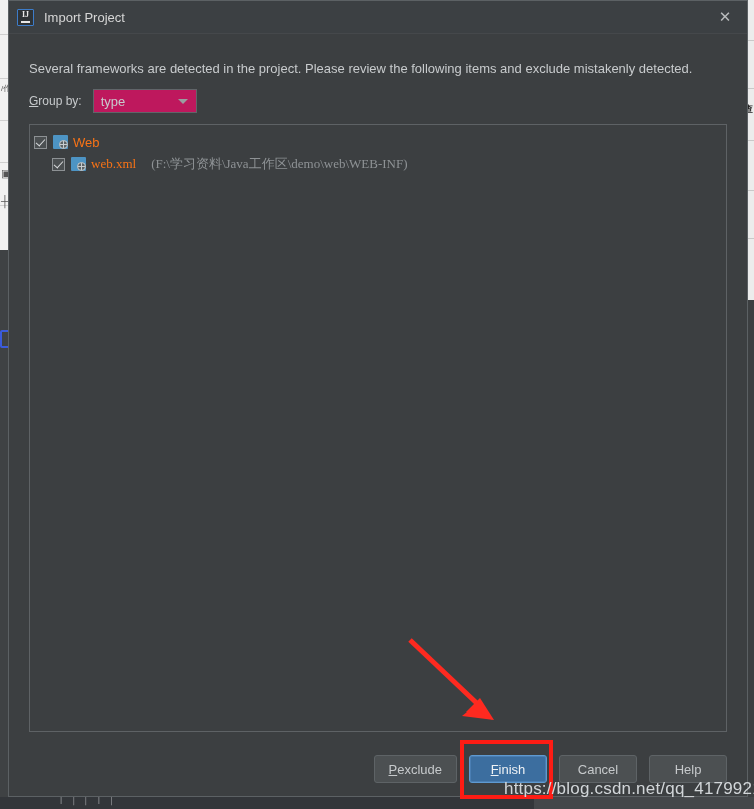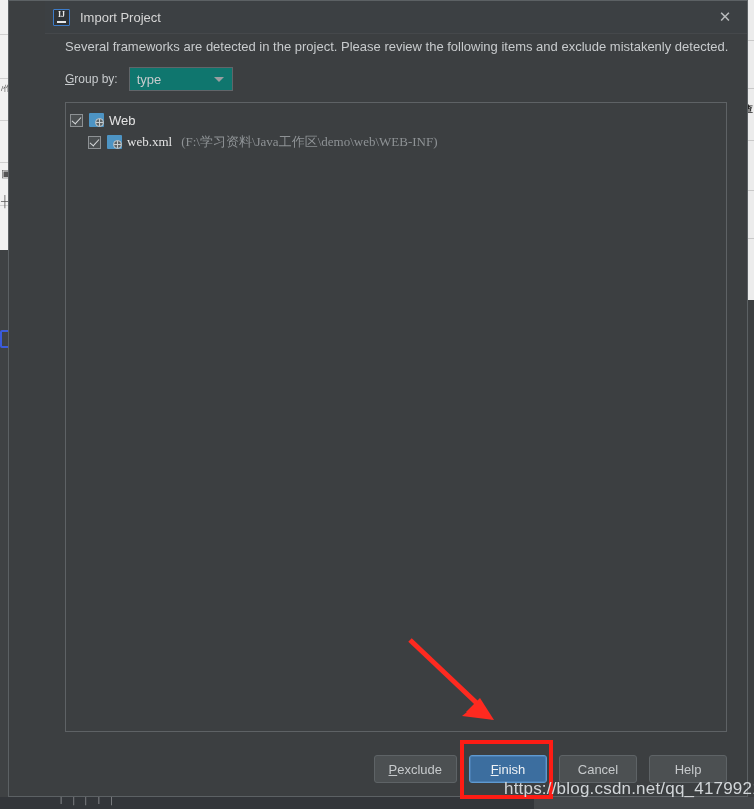--- a/index.html
+++ b/index.html
@@ -117,21 +117,20 @@
     position: absolute;
     left: 8px;
     top: 0;
     width: 740px;
     height: 797px;
     background: #3c3f41;
     border: 1px solid #5c6164;
     box-sizing: border-box;
     display: flex;
     flex-direction: column;
-    padding-left: 36px;
   }
   .titlebar {
     height: 32px;
     min-height: 32px;
     background: #3c4043;
     display: flex;
     align-items: center;
     position: relative;
     border-bottom: 1px solid #45484b;
   }
@@ -186,42 +185,42 @@
   }
 
   .dialog-body {
     flex: 1;
     padding: 0 20px;
     display: flex;
     flex-direction: column;
     position: relative;
   }
   .description {
-    margin-top: 5px;
+    margin-top: 27px;
     font-size: 13px;
     color: #c8cbcd;
     white-space: nowrap;
   }
   .groupby-row {
     margin-top: 13px;
     display: flex;
     align-items: center;
   }
   .groupby-label {
     font-size: 12px;
     color: #c8cbcd;
     margin-right: 11px;
   }
   .groupby-label .mn {
     text-decoration: underline;
   }
   .combo {
     width: 104px;
     height: 24px;
-    background: #0f766e;
+    background: #be185d;
     border: 1px solid #616569;
     box-sizing: border-box;
     display: flex;
     align-items: center;
     position: relative;
     cursor: default;
   }
   .combo-value {
     font-size: 13px;
     color: #c8cbcd;
@@ -316,26 +315,26 @@
     position: absolute;
     left: 3px;
     top: 0;
     width: 1px;
     height: 7px;
     background: #c7cdd0;
   }
 
   .tree-label {
     font-size: 13px;
-    color: #e5e5e5;
+    color: #f97316;
   }
   .tree-path {
     font-size: 13px;
     color: #8e9295;
-    margin-left: 9px;
+    margin-left: 15px;
   }
 
   
   .button-bar {
     height: 54px;
     min-height: 54px;
     display: flex;
     align-items: center;
     justify-content: flex-end;
     padding: 0 20px 0 0;

